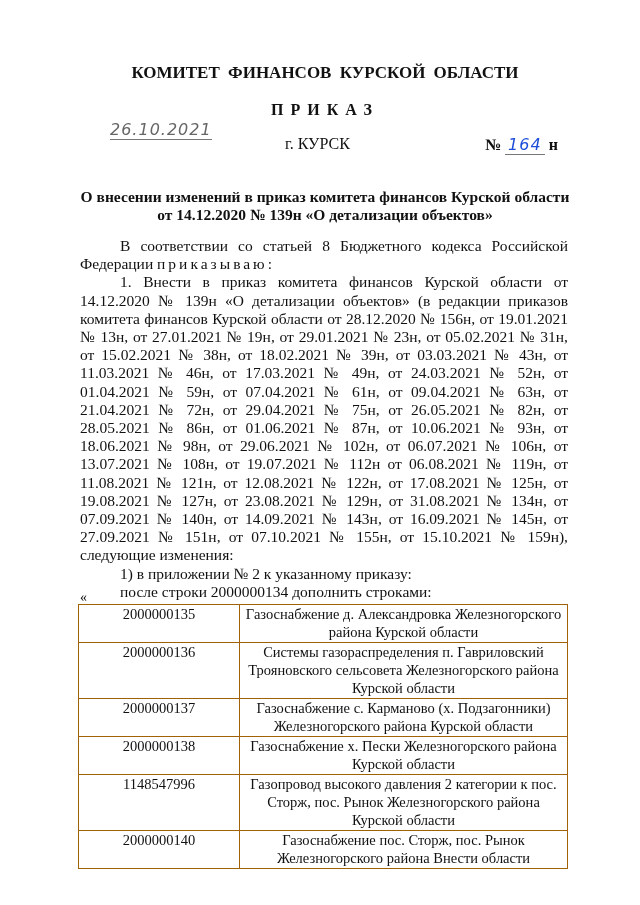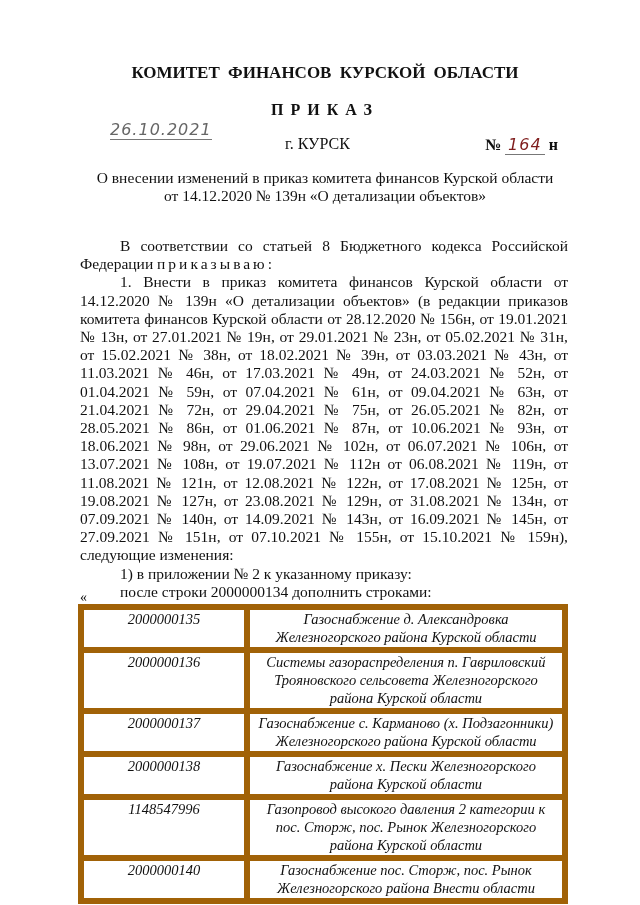--- a/index.html
+++ b/index.html
@@ -5,30 +5,30 @@
   html, body { margin:0; padding:0; background:#ffffff; }
   body { width:640px; height:905px; position:relative; overflow:hidden;
          font-family:"Liberation Serif", "DejaVu Serif", serif; color:#111; }
   .abs { position:absolute; }
   .org { top:63px; left:0; width:650px; text-align:center; font-weight:bold; font-size:17px; word-spacing:4px; }
   .order { top:101px; left:0; width:650px; text-align:center; font-weight:bold; font-size:16px; letter-spacing:7px; }
   .date { top:120px; left:110px; font-family:"DejaVu Sans", sans-serif; font-style:italic; font-size:16px; color:#666; letter-spacing:1px; }
   .date-ul { border-bottom:1px solid #777; }
   .city { top:135px; left:285px; font-weight:normal; font-size:16px; }
   .num { top:135px; left:485px; font-weight:bold; font-size:16px; }
-  .num .hand { font-family:"DejaVu Sans", sans-serif; font-style:italic; font-weight:normal; color:#7f1d1d; border-bottom:1px solid #777; padding:0 3px; letter-spacing:1px; }
-  .heading { top:169px; left:60px; width:530px; text-align:center; font-weight:normal; font-size:15.5px; line-height:18px; }
+  .num .hand { font-family:"DejaVu Sans", sans-serif; font-style:italic; font-weight:normal; color:#1d4ed8; border-bottom:1px solid #777; padding:0 3px; letter-spacing:1px; }
+  .heading { top:188px; left:60px; width:530px; text-align:center; font-weight:bold; font-size:15.5px; line-height:18px; }
   .body { top:237px; left:80px; width:488px; font-size:15.5px; line-height:18.2px; text-align:justify; }
   .body p { margin:0; }
   .indent { text-indent:40px; }
   .ind2 { padding-left:40px; }
   .spaced { letter-spacing:3px; }
   .quote { top:590px; left:80px; font-size:14px; }
   table.objects { position:absolute; top:604px; left:78px; width:490px; border-collapse:collapse; font-size:14.5px; line-height:18px; }
-  table.objects td { border:6px solid #a16207; vertical-align:top; padding:0 4px 1px 4px;font-style:italic; }
+  table.objects td { border:1px solid #a16207; vertical-align:top; padding:0 4px 1px 4px; }
   table.objects td.code { width:152px; text-align:center; }
   table.objects td.name { text-align:center; }
 </style>
 </head>
 <body>
 
 <div class="abs org">КОМИТЕТ ФИНАНСОВ КУРСКОЙ ОБЛАСТИ</div>
 <div class="abs order">ПРИКАЗ</div>
 
 <div class="abs date">

